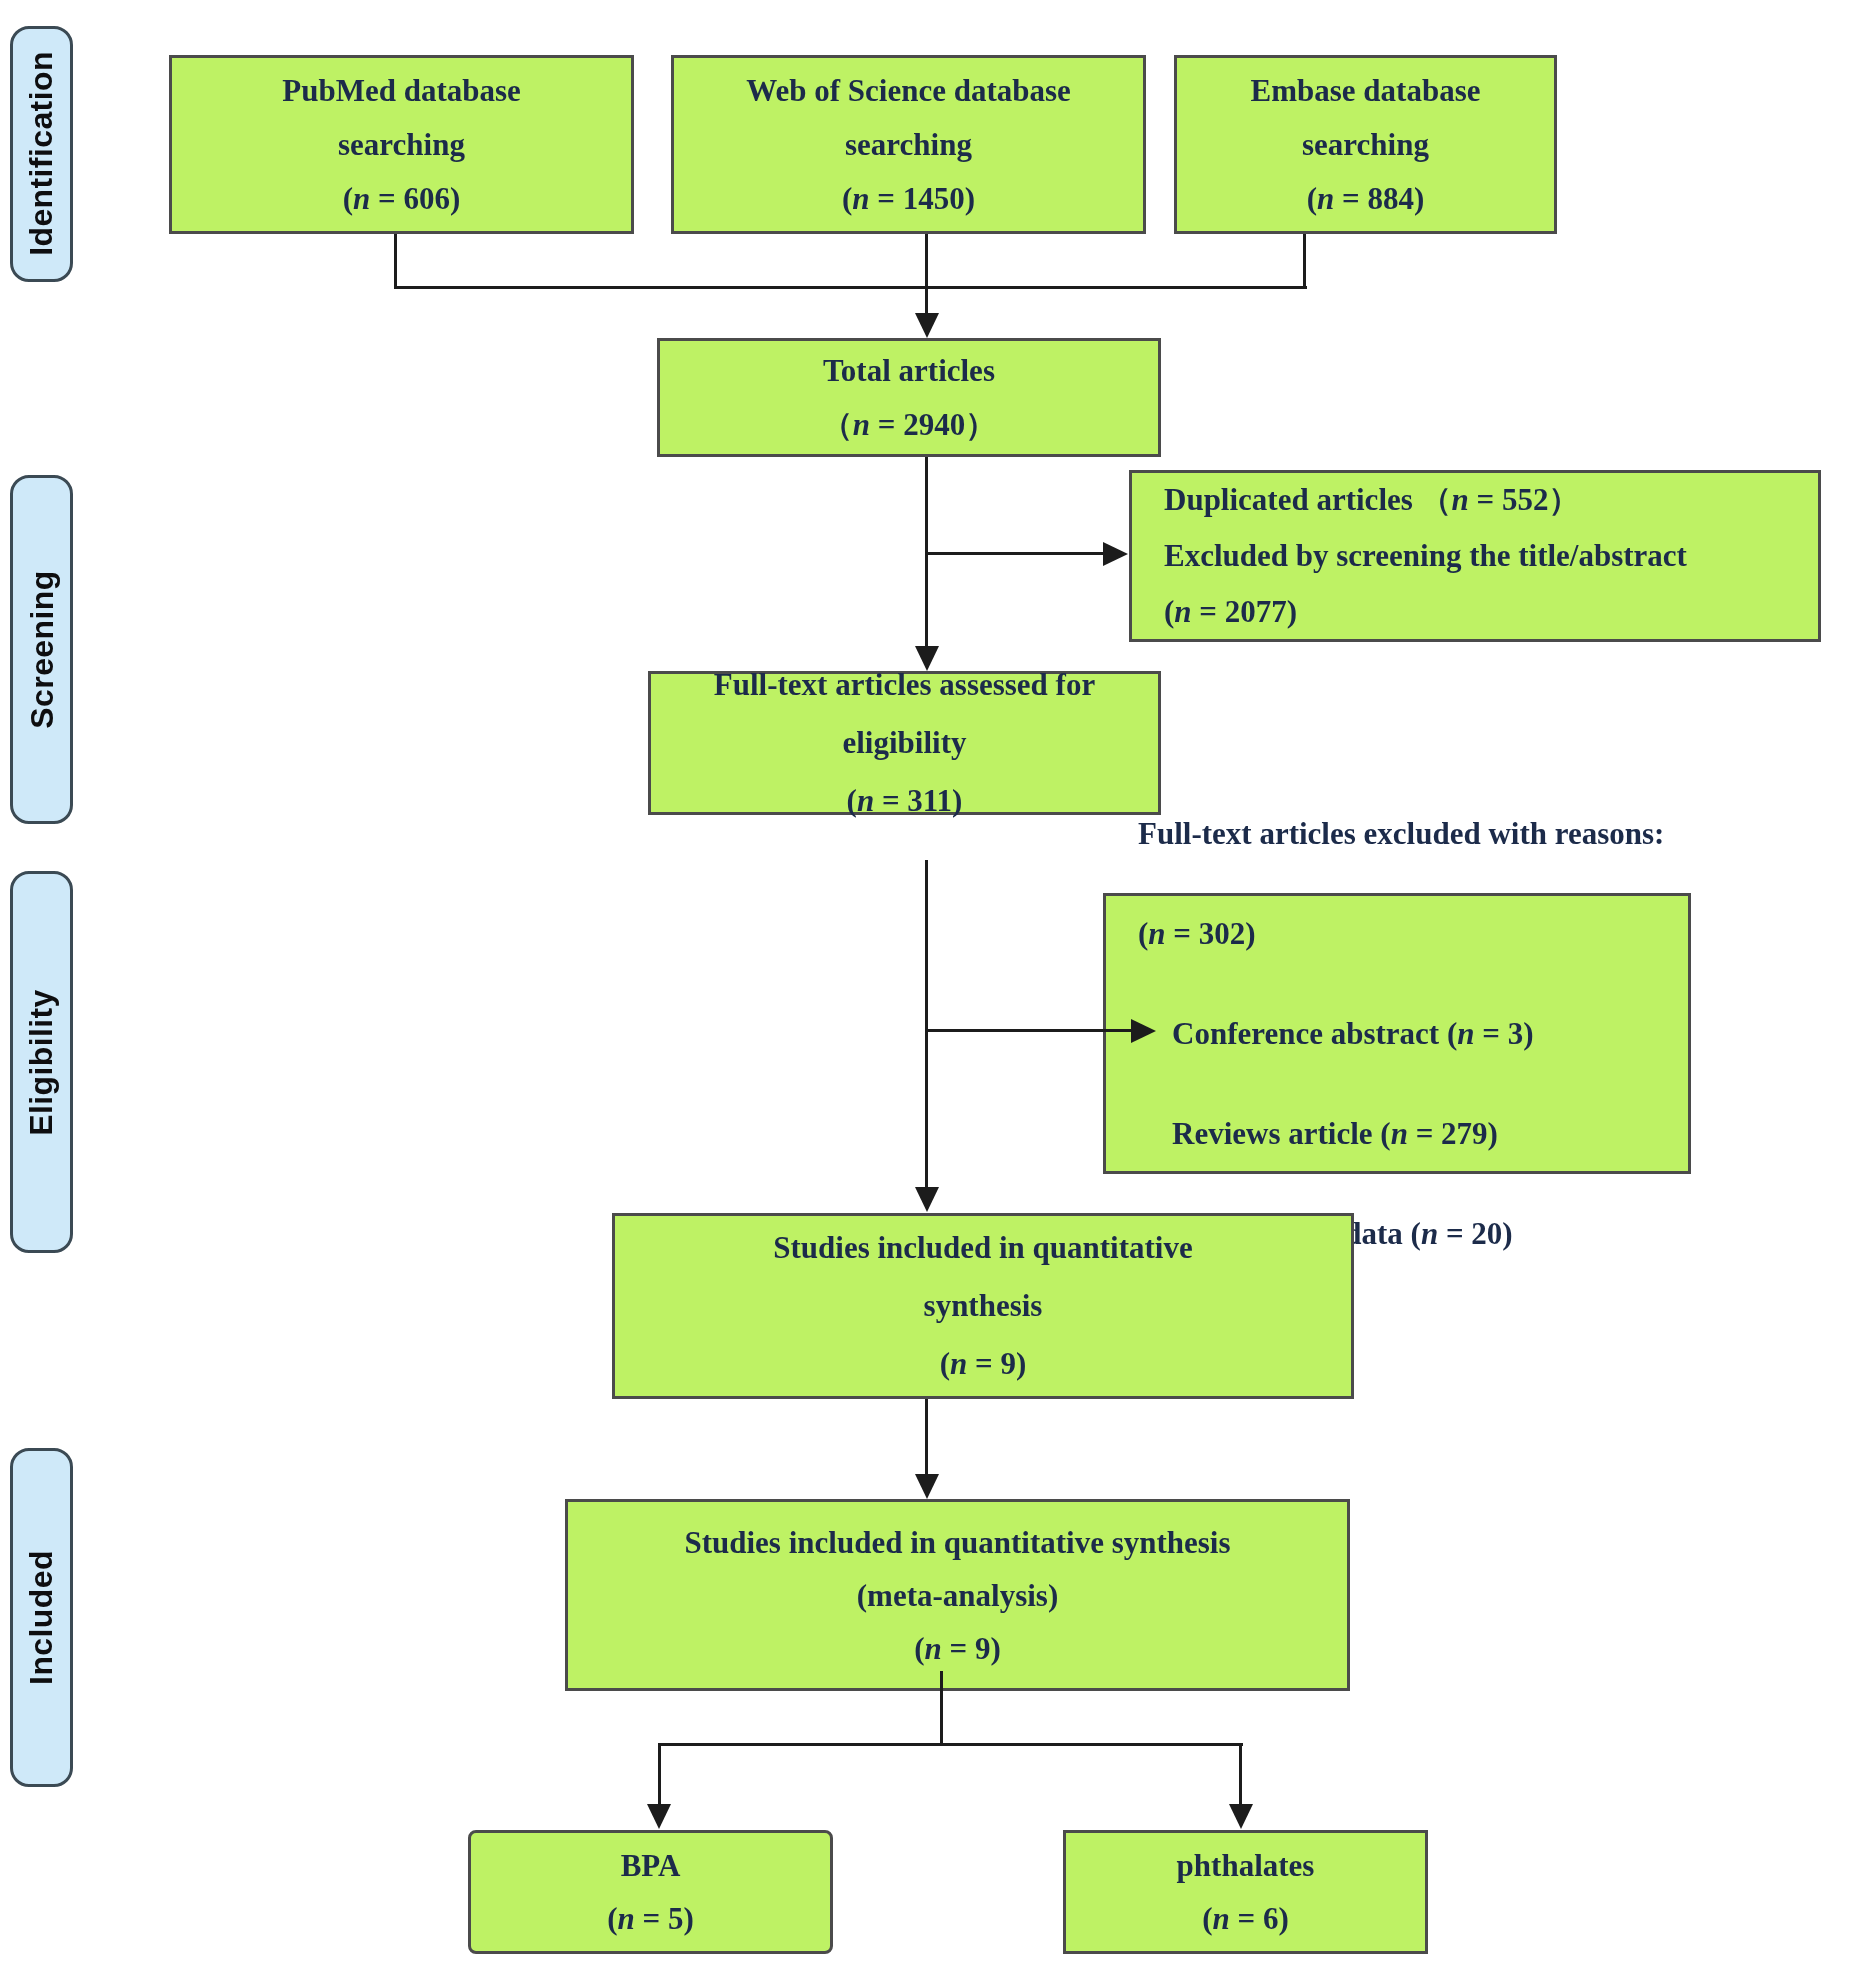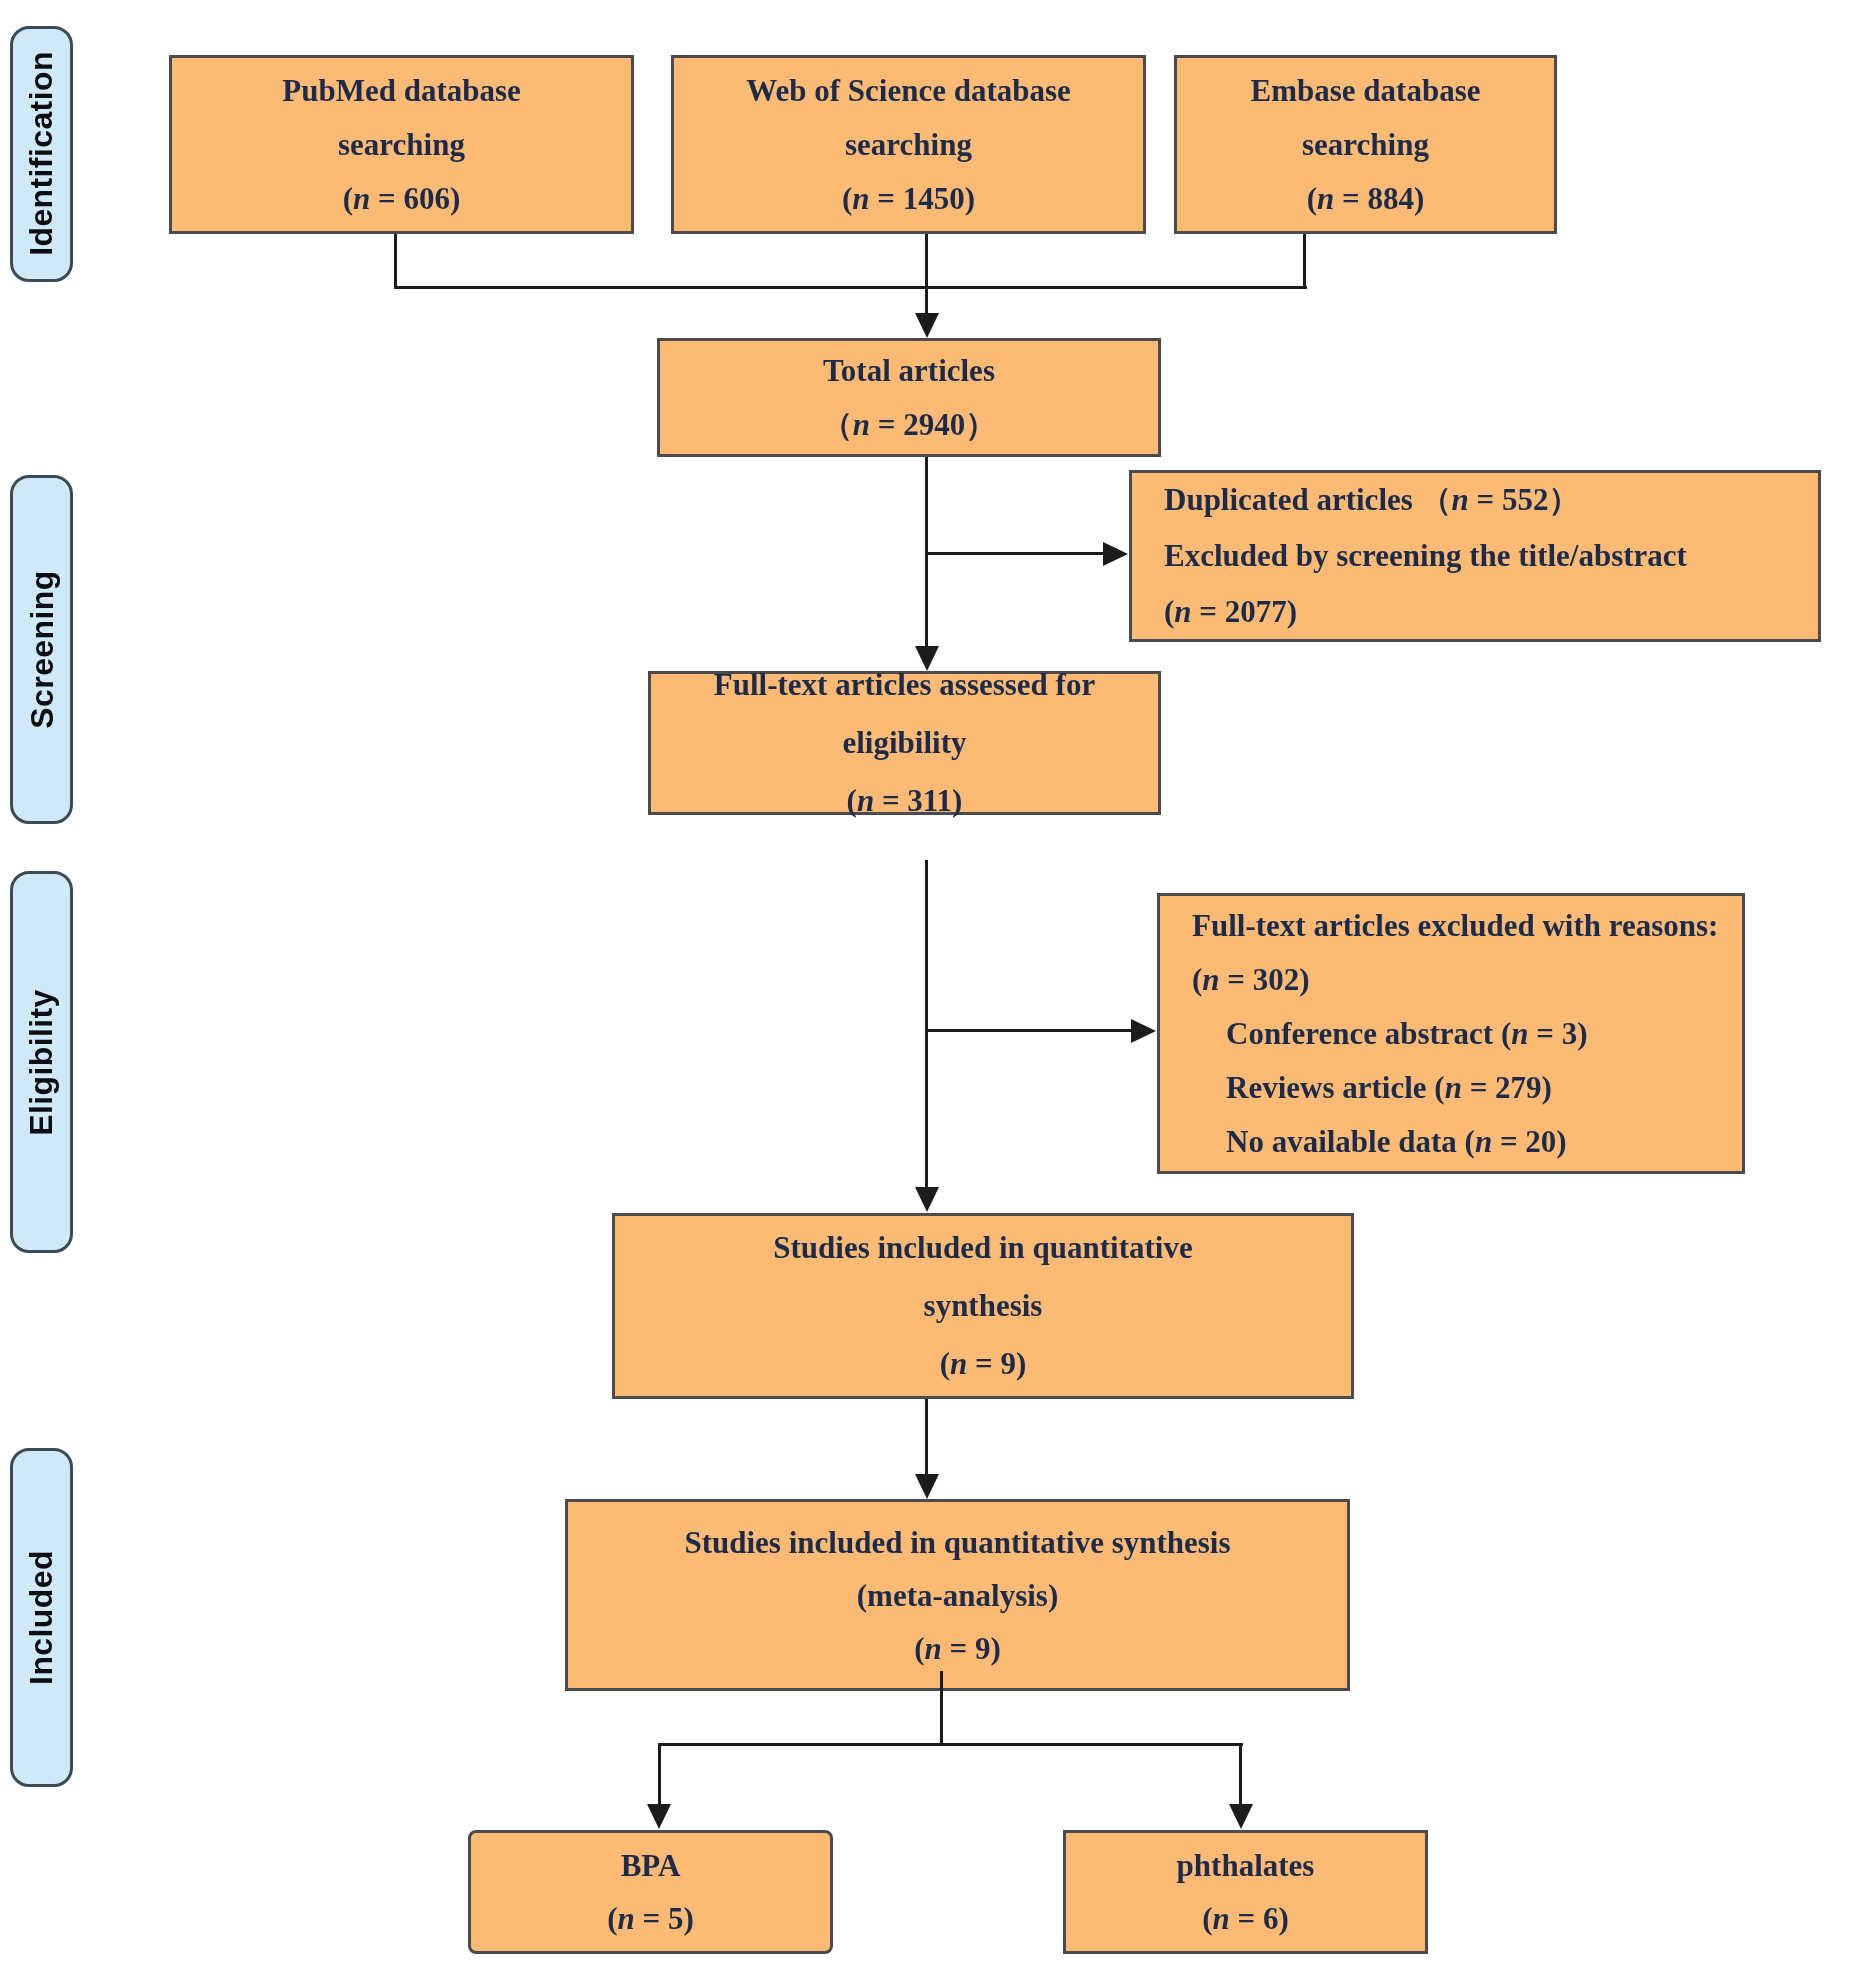--- a/index.html
+++ b/index.html
@@ -31,21 +31,21 @@
     font-family: "Liberation Sans", sans-serif;
     font-weight: bold;
     font-size: 32px;
     color: #0e0e10;
     letter-spacing: 0.4px;
   }
 
   
   .fbox {
     position: absolute;
-    background: #fdba74;
+    background: #bef264;
     border: 3.4px solid #4b4b4b;
     box-sizing: border-box;
     display: flex;
     flex-direction: column;
     justify-content: center;
     color: #1c2b4a;
     font-weight: bold;
     font-size: 31px;
     line-height: 54px;
   }
@@ -116,21 +116,21 @@
     <div class="line">Excluded by screening the title/abstract</div>
     <div class="line">(<i>n</i> = 2077)</div>
   </div>
 
   <div class="fbox center" style="left:648px; top:671px; width:513px; height:144px; line-height:58px;">
     <div class="line">Full-text articles assessed for</div>
     <div class="line">eligibility</div>
     <div class="line">(<i>n</i> = 311)</div>
   </div>
 
-  <div class="fbox left" style="left:1157px; top:893px; width:588px; height:281px; line-height:54px;">
+  <div class="fbox left" style="left:1103px; top:893px; width:588px; height:281px; line-height:54px;gap:46px;">
     <div class="line">Full-text articles excluded with reasons:</div>
     <div class="line">(<i>n</i> = 302)</div>
     <div class="line indent">Conference abstract (<i>n</i> = 3)</div>
     <div class="line indent">Reviews article (<i>n</i> = 279)</div>
     <div class="line indent">No available data (<i>n</i> = 20)</div>
   </div>
 
   <div class="fbox center" style="left:612px; top:1213px; width:742px; height:186px; line-height:58px;">
     <div class="line">Studies included in quantitative</div>
     <div class="line">synthesis</div>

